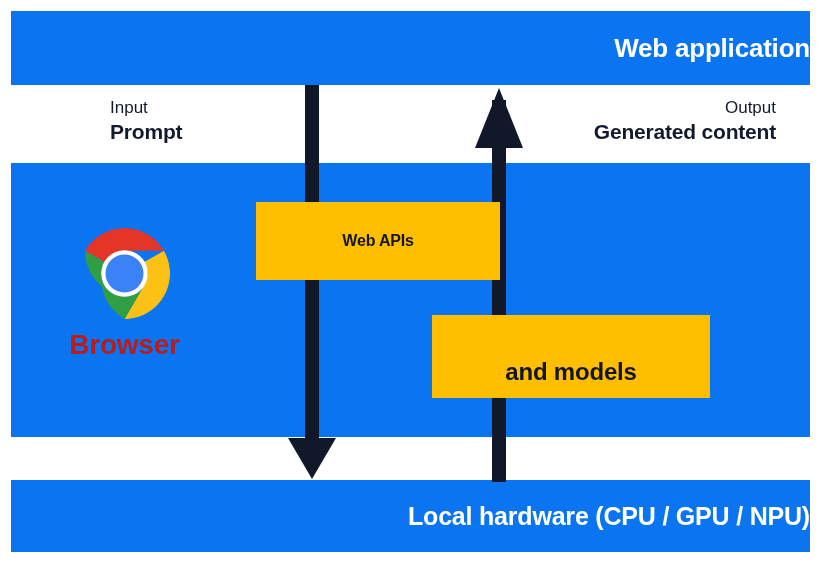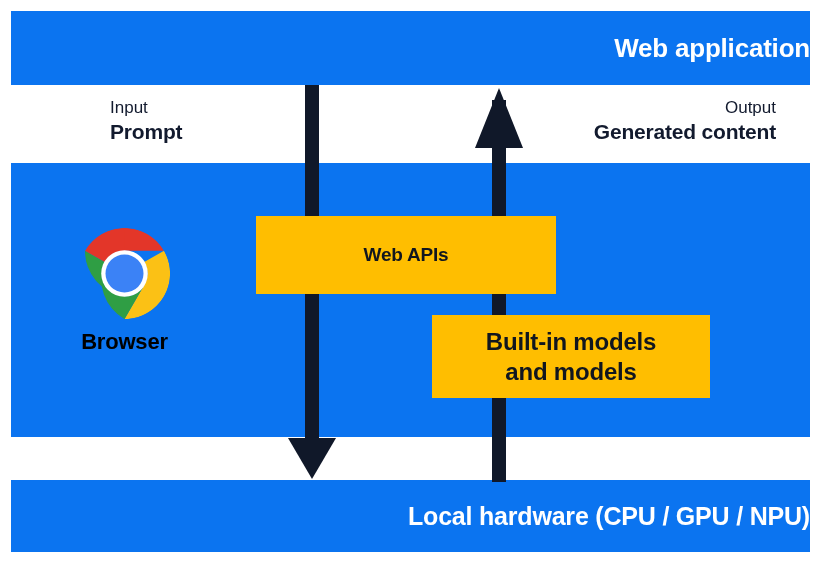--- a/index.html
+++ b/index.html
@@ -124,46 +124,45 @@
     text-align: center;
   }
   #chrome-icon {
     width: 95px;
     height: 95px;
     display: block;
     margin: 0 auto;
   }
   #browser-label {
     margin-top: 8px;
-    color: #000000;
-    font-size: 22px;
+    color: #b91c1c;
+    font-size: 28px;
     font-weight: bold;
     letter-spacing: -0.2px;
   }
 
   
   .yellow-box {
     position: absolute;
     background: #ffbe00;
     z-index: 4;
     display: flex;
     align-items: center;
     justify-content: center;
     text-align: center;
     color: #11161f;
     font-weight: bold;
     letter-spacing: -0.2px;
   }
   #box-web-apis {
     left: 256px;
     top: 202px;
-    width: 300px;
+    width: 244px;
     height: 78px;
-    font-size: 19px;
-    margin-top: 14px;
+    font-size: 16px;
   }
   #box-builtin {
     left: 432px;
     top: 315px;
     width: 278px;
     height: 83px;
     font-size: 24px;
     line-height: 1.25;
   }
 </style>
@@ -188,21 +187,21 @@
 
     <rect x="492" y="100" width="14" height="382" fill="#101829"></rect>
   </svg>
 
   <div class="yellow-box" id="box-web-apis">
     <span>Web APIs</span>
   </div>
 
   <div class="yellow-box" id="box-builtin">
     <span>
-      <span>Built-in models</span><br>
+      <br>
       <span>and models</span>
     </span>
   </div>
 
   <svg id="arrow-layer" viewBox="0 0 820 566">
 
     <polygon points="288,438 336,438 312,479" fill="#101829"></polygon>
 
     <polygon points="475,148 523,148 499,88" fill="#101829"></polygon>
   </svg>

